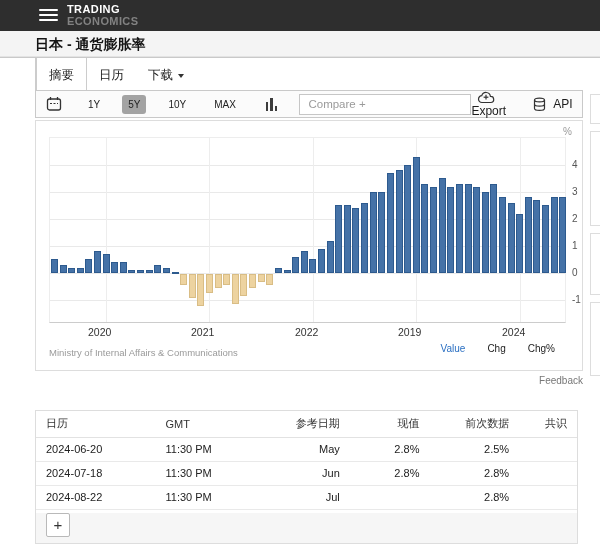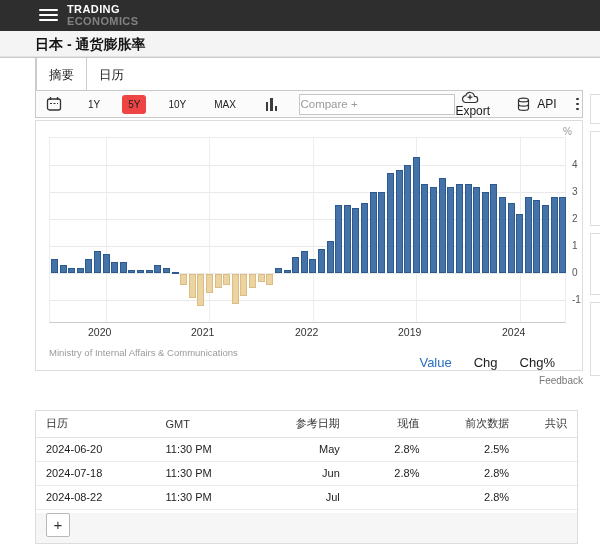--- a/index.html
+++ b/index.html
@@ -29,26 +29,26 @@
   .tab.active { background:#fff; border-left:1px solid #ccc; border-right:1px solid #ccc; }
   .caret { display:inline-block; width:0; height:0; border-left:3.5px solid transparent;
     border-right:3.5px solid transparent; border-top:4px solid #333; margin-left:5px; vertical-align:1px; }
 
   
   .toolbar { position:absolute; left:35px; top:90px; width:548px; height:28px; background:#fbfbfb;
     border:1px solid #c9c9c9; display:flex; align-items:center; }
   .tb-cal { margin-left:10px; cursor:pointer; display:flex; }
   .ranges { display:flex; margin-left:12px; }
   .rbtn { font-size:10px; color:#222; padding:4px 6px; margin:0 8px; cursor:pointer; border-radius:3px; }
-  .rbtn.active { background:#ef4444; }
+  .rbtn.active { background:#a3a3a3; }
   .tb-bars { margin-left:16px; cursor:pointer; display:flex; align-items:flex-end; height:13px; }
   .tb-bars i { display:block; width:2.5px; background:#3c3c3c; margin-right:2px; }
   .tb-bars i.b1 { height:9px; } .tb-bars i.b2 { height:13px; } .tb-bars i.b3 { height:5px; }
   .cmp { margin-left:20px; width:190px; height:21px; border:1px solid #c6c6c6; background:#fff;
-    font-size:11.5px; padding:0 0; color:#333; font-family:"Liberation Sans",sans-serif; }
+    font-size:11.5px; padding:0 8px; color:#333; font-family:"Liberation Sans",sans-serif; }
   .cmp::placeholder { color:#9a9a9a; }
   .tb-btn { display:flex; align-items:center; font-size:12px; color:#1c1c1c; cursor:pointer; }
   .tb-btn svg { margin-right:6px; }
   .tb-export { margin-left:auto;flex-direction:column; }
   .tb-api { margin-left:26px; }
   .tb-dots { margin-left:20px; margin-right:12px; display:flex; flex-direction:column; cursor:pointer; }
   .tb-dots i { width:2.5px; height:2.5px; border-radius:50%; background:#333; margin:1.2px 0; }
 
   
   .chartcard { position:absolute; left:35px; top:120px; width:548px; height:251px; background:#fff;
@@ -58,21 +58,21 @@
     border:1px solid #ededed; border-bottom:1px solid #ccc; }
   .gridh { position:absolute; left:0; width:100%; height:1px; background:#e9e9e9; }
   .gridv { position:absolute; top:0; width:1px; height:100%; background:#ededed; }
   .bar { position:absolute; }
   .bar.pos { background:#4572a7; border:1px solid #2d5a8e; }
   .bar.neg { background:#edd3a0; border:1px solid #d9bd85; }
   .ylab { position:absolute; left:536px; font-size:10px; color:#555; transform:translateY(-50%); }
   .xlab { position:absolute; top:205px; width:34px; text-align:left; font-size:10.5px; color:#333; }
   .src { position:absolute; left:13px; top:226px; font-size:9.5px; color:#9a9a9a; }
   .chlinks { position:absolute; right:27px; top:222px; display:flex; }
-  .chlink { font-size:13px; color:#1c1c1c; margin-left:22px; cursor:pointer;margin-top:12px; }
+  .chlink { font-size:10px; color:#1c1c1c; margin-left:22px; cursor:pointer; }
   .chlink.active { color:#2a6fc2; }
   .feedback { position:absolute; right:17px; top:375px; font-size:10px; color:#777; cursor:pointer; }
 
   
   .tablecard { position:absolute; left:35px; top:410px; width:543px; border:1px solid #ddd; background:#fff; }
   table.cal { width:100%; border-collapse:collapse; font-size:11px; color:#222; }
   table.cal th { font-weight:normal; color:#333; height:26px; border-bottom:1px solid #e2e2e2; }
   table.cal td { height:24px; border-bottom:1px solid #e9e9e9; }
   table.cal th, table.cal td { padding:0 10px; white-space:nowrap; }
   .al { text-align:left; } .ar { text-align:right; }
@@ -100,20 +100,21 @@
 
 <div class="titlebar">
   <h1>日本 - 通货膨胀率</h1>
 </div>
 
 <div class="tabsrow">
   <div class="vline"></div>
   <div class="tabs" id="tabs">
       <div class="tab active">摘要</div>
       <div class="tab">日历</div>
+      <div class="tab">下载<span class="caret"></span></div>
     </div>
 </div>
 
 <div class="toolbar">
   <span class="tb-cal">
     <svg width="16" height="16" viewBox="0 0 16 16">
         <rect x="1.5" y="3" width="13" height="11" rx="2" fill="none" stroke="#333" stroke-width="1.3"></rect>
         <line x1="4.5" y1="1" x2="4.5" y2="4" stroke="#333" stroke-width="1.3"></line>
         <line x1="11.5" y1="1" x2="11.5" y2="4" stroke="#333" stroke-width="1.3"></line>
         <line x1="4" y1="7.5" x2="12" y2="7.5" stroke="#333" stroke-width="1" stroke-dasharray="2,1.5"></line>

